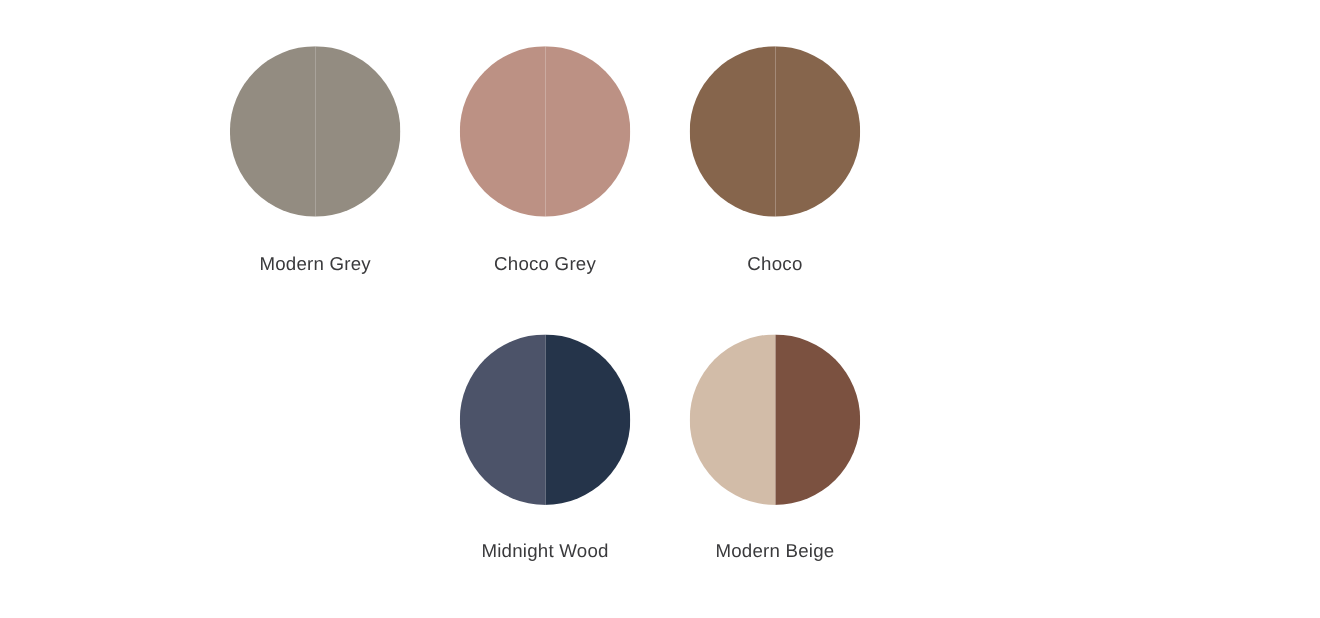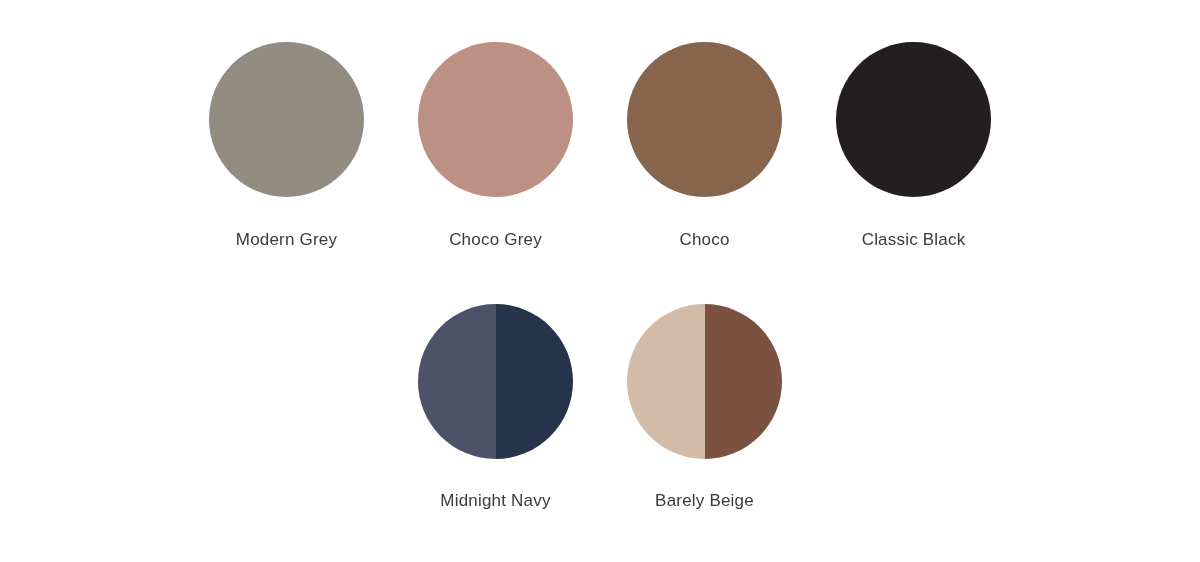--- a/index.html
+++ b/index.html
@@ -97,43 +97,36 @@
     </div>
 
     <div class="swatch-cell">
       <div class="swatch-disc">
         <div class="swatch-half" style="background: rgb(134, 101, 76);"></div>
         <div class="swatch-half" style="background: rgb(134, 101, 76);"></div>
       </div>
       <div class="swatch-label" style="color: rgb(58, 58, 60);">Choco</div>
     </div>
 
-    <div class="swatch-cell">
-      <div class="swatch-disc">
-        <div class="swatch-half" style="background: rgb(35, 31, 32);"></div>
-        <div class="swatch-half" style="background: rgb(35, 31, 32);"></div>
-      </div>
-      <div class="swatch-label" style="color: rgb(58, 58, 60);">Classic Black</div>
-    </div>
 
   </div>
 
   <div class="swatch-row row-2">
 
     <div class="swatch-cell">
       <div class="swatch-disc">
         <div class="swatch-half" style="background: rgb(76, 83, 105);"></div>
         <div class="swatch-half" style="background: rgb(37, 52, 74);"></div>
       </div>
-      <div class="swatch-label" style="color: rgb(58, 58, 60);">Midnight Navy</div>
+      <div class="swatch-label" style="color: rgb(58, 58, 60);">Midnight Wood</div>
     </div>
 
     <div class="swatch-cell">
       <div class="swatch-disc">
         <div class="swatch-half" style="background: rgb(210, 188, 168);"></div>
         <div class="swatch-half" style="background: rgb(123, 81, 64);"></div>
       </div>
-      <div class="swatch-label" style="color: rgb(58, 58, 60);">Barely Beige</div>
+      <div class="swatch-label" style="color: rgb(58, 58, 60);">Modern Beige</div>
     </div>
 
   </div>
 
 </div>
 
 </body></html>

